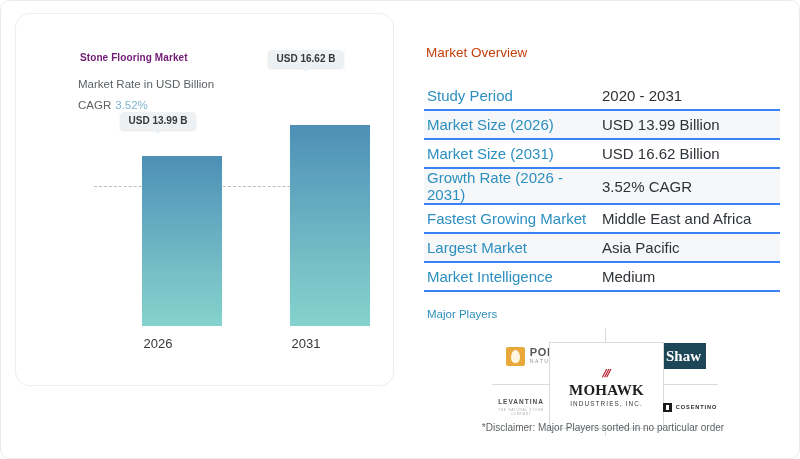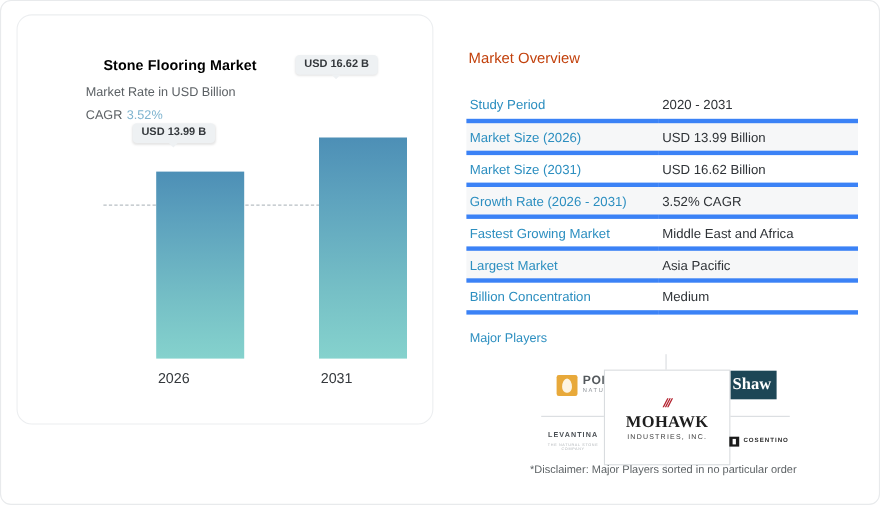--- a/index.html
+++ b/index.html
@@ -34,25 +34,25 @@
     width: 379px;
     height: 373px;
     background: #ffffff;
     border: 1px solid #eceef0;
     border-radius: 14px;
     box-sizing: border-box;
   }
 
   #chart-title {
     position: absolute;
-    left: 78px;
+    left: 64px;
     top: 38px;
-    font-size: 13px;
+    font-size: 10px;
     font-weight: bold;
-    color: #000000;
+    color: #701a75;
     letter-spacing: .1px;
   }
   #chart-subtitle {
     position: absolute;
     left: 62px;
     top: 64px;
     font-size: 11.5px;
     color: #5c6165;
   }
   #cagr-line {
@@ -156,23 +156,23 @@
   }
   #spec-table {
     margin-top: 21px;
     width: 356px;
     border-collapse: collapse;
   }
   #spec-table tr { height: 29px; }
   #spec-table tr.alt { background: #f6f7f8; }
   #spec-table td {
     padding: 0 0 0 3px;
-    font-size: 12px;
+    font-size: 15px;
     vertical-align: middle;
-    border-bottom: 4px solid #3b82f6;
+    border-bottom: 2px solid #3b82f6;
   }
   #spec-table td.k {
     color: #2d8fc0;
     width: 172px;
   }
   #spec-table td.v {
     color: #2f3337;
   }
   #major-players-label {
     margin: 16px 0 0 3px;
@@ -342,21 +342,21 @@
         </tr>
         <tr>
           <td class="k">Fastest Growing Market</td>
           <td class="v">Middle East and Africa</td>
         </tr>
         <tr class="alt">
           <td class="k">Largest Market</td>
           <td class="v">Asia Pacific</td>
         </tr>
         <tr>
-          <td class="k">Billion Concentration</td>
+          <td class="k">Market Intelligence</td>
           <td class="v">Medium</td>
         </tr>
       </tbody>
     </table>
 
     <div id="major-players-label">Major Players</div>
 
     <div id="logo-grid">
       <div class="grid-line" id="gl-v"></div>
       <div class="grid-line" id="gl-h"></div>

